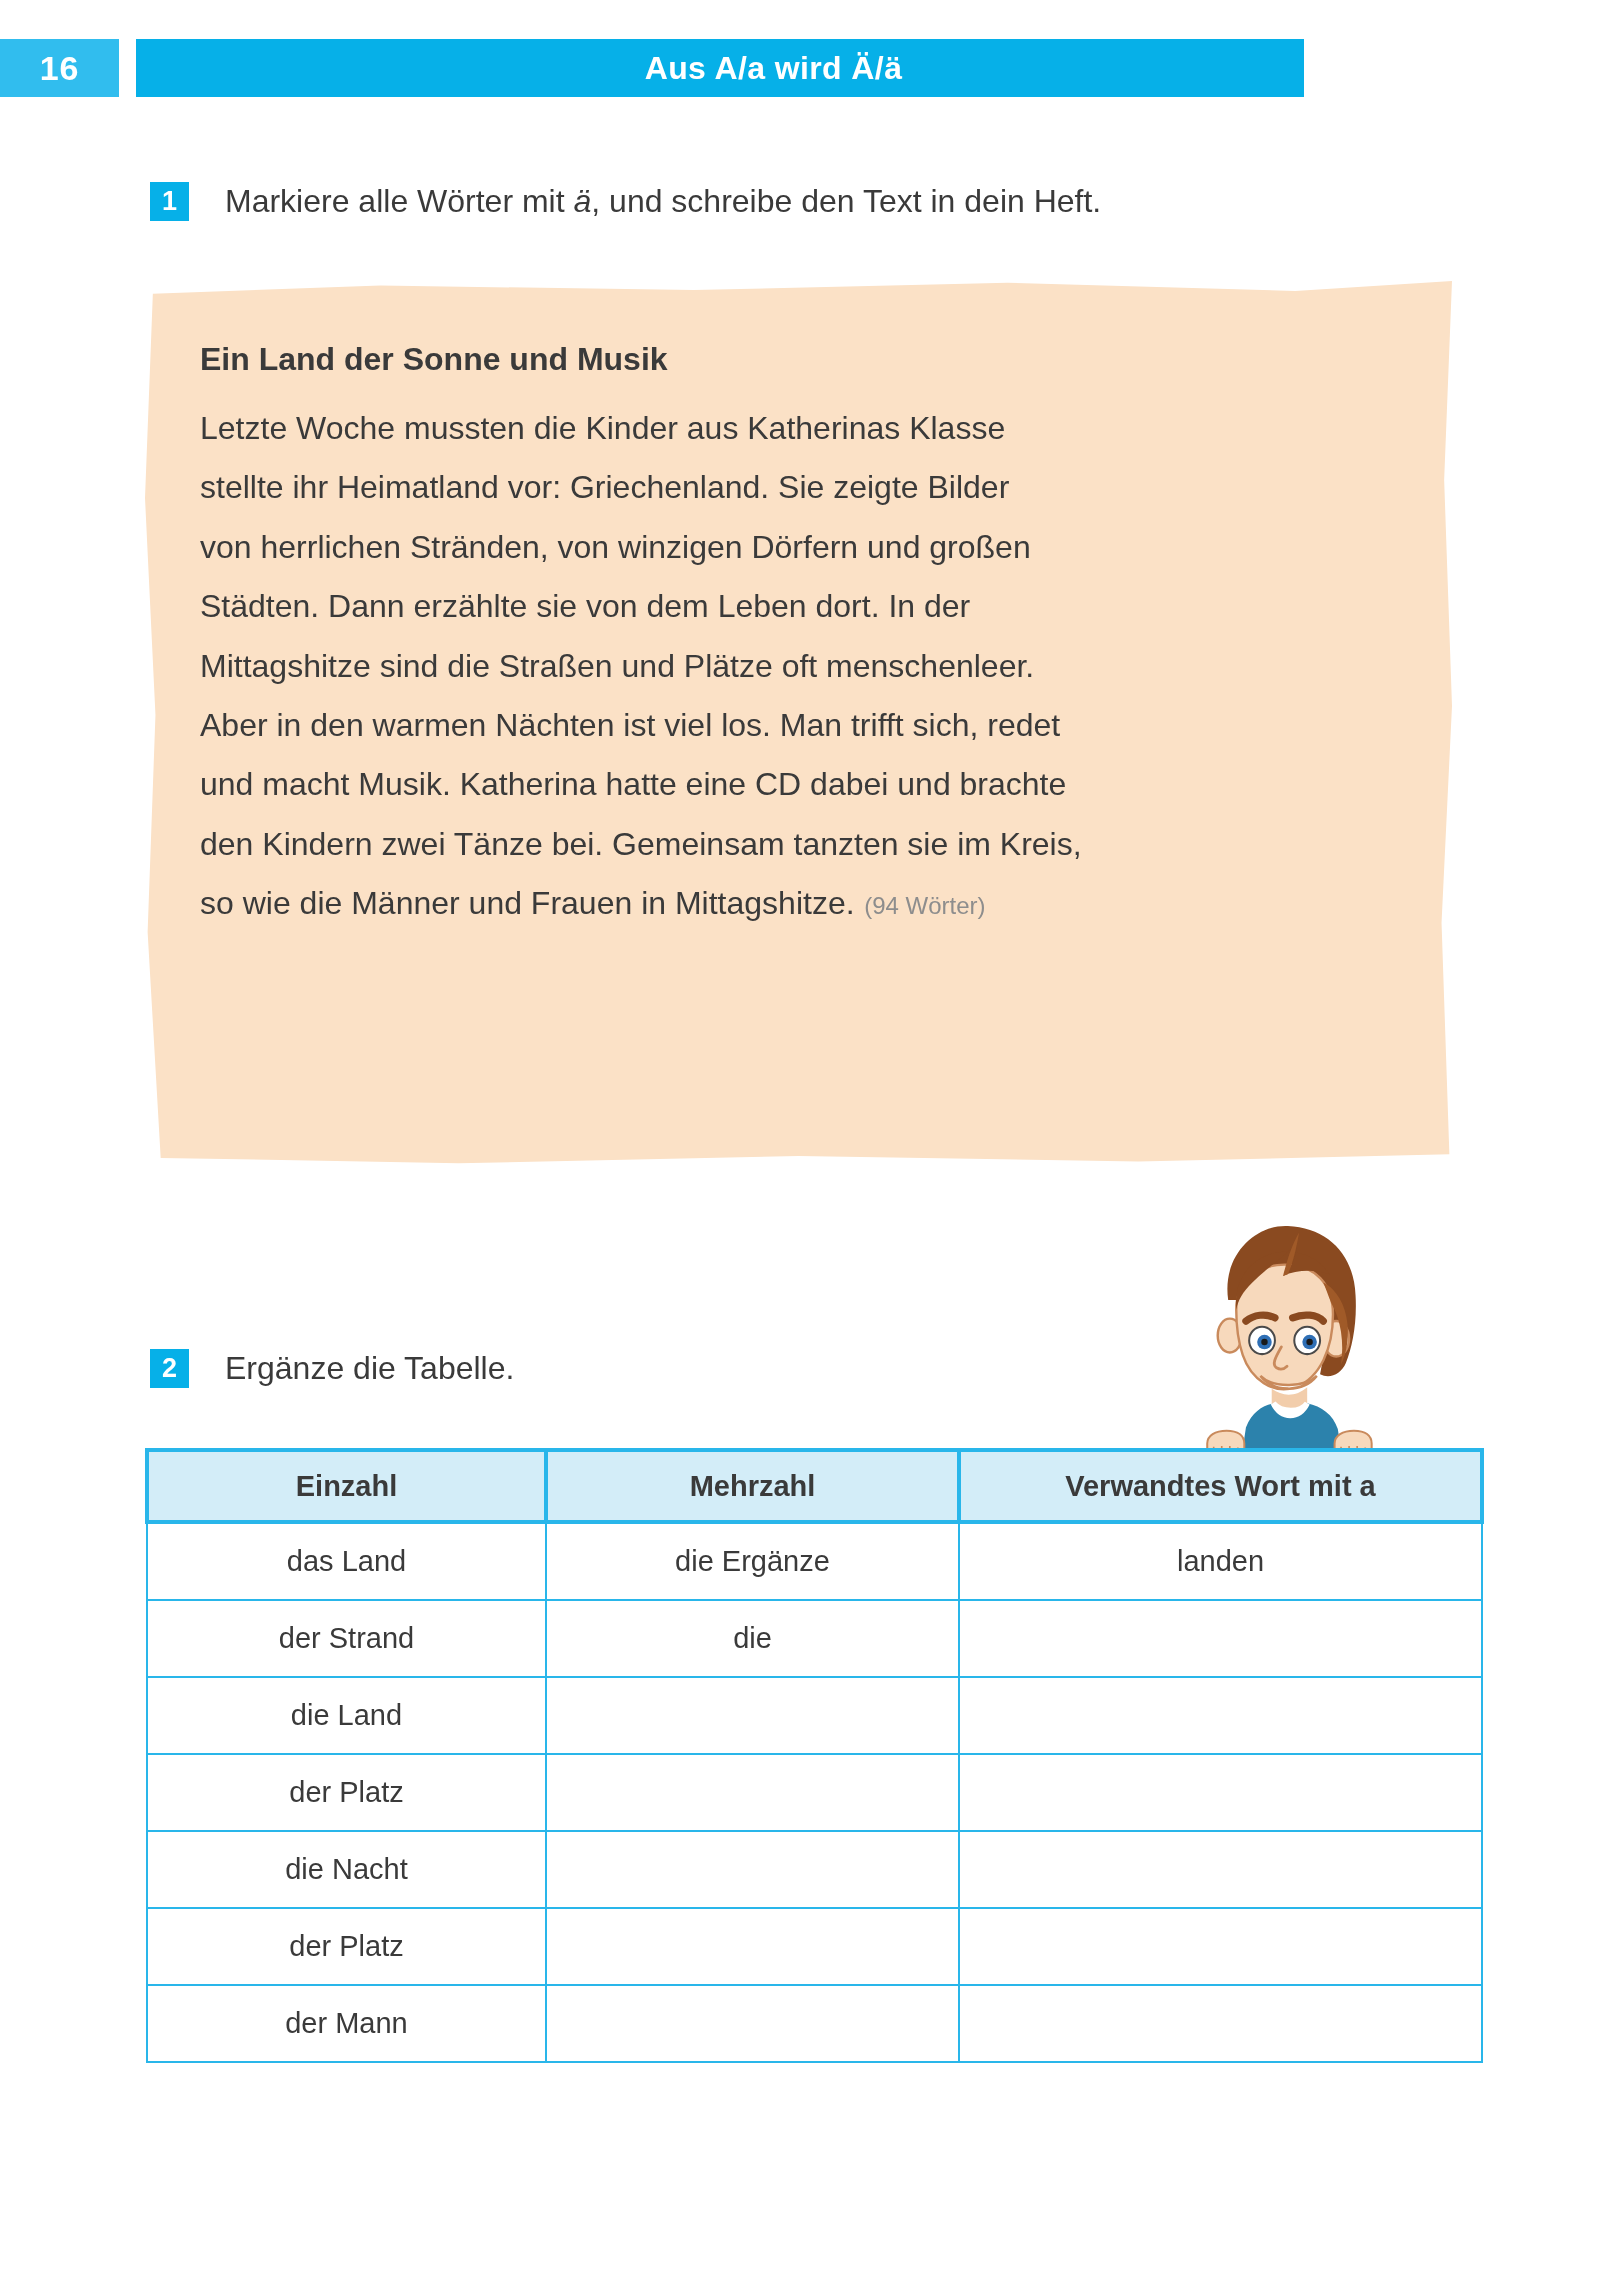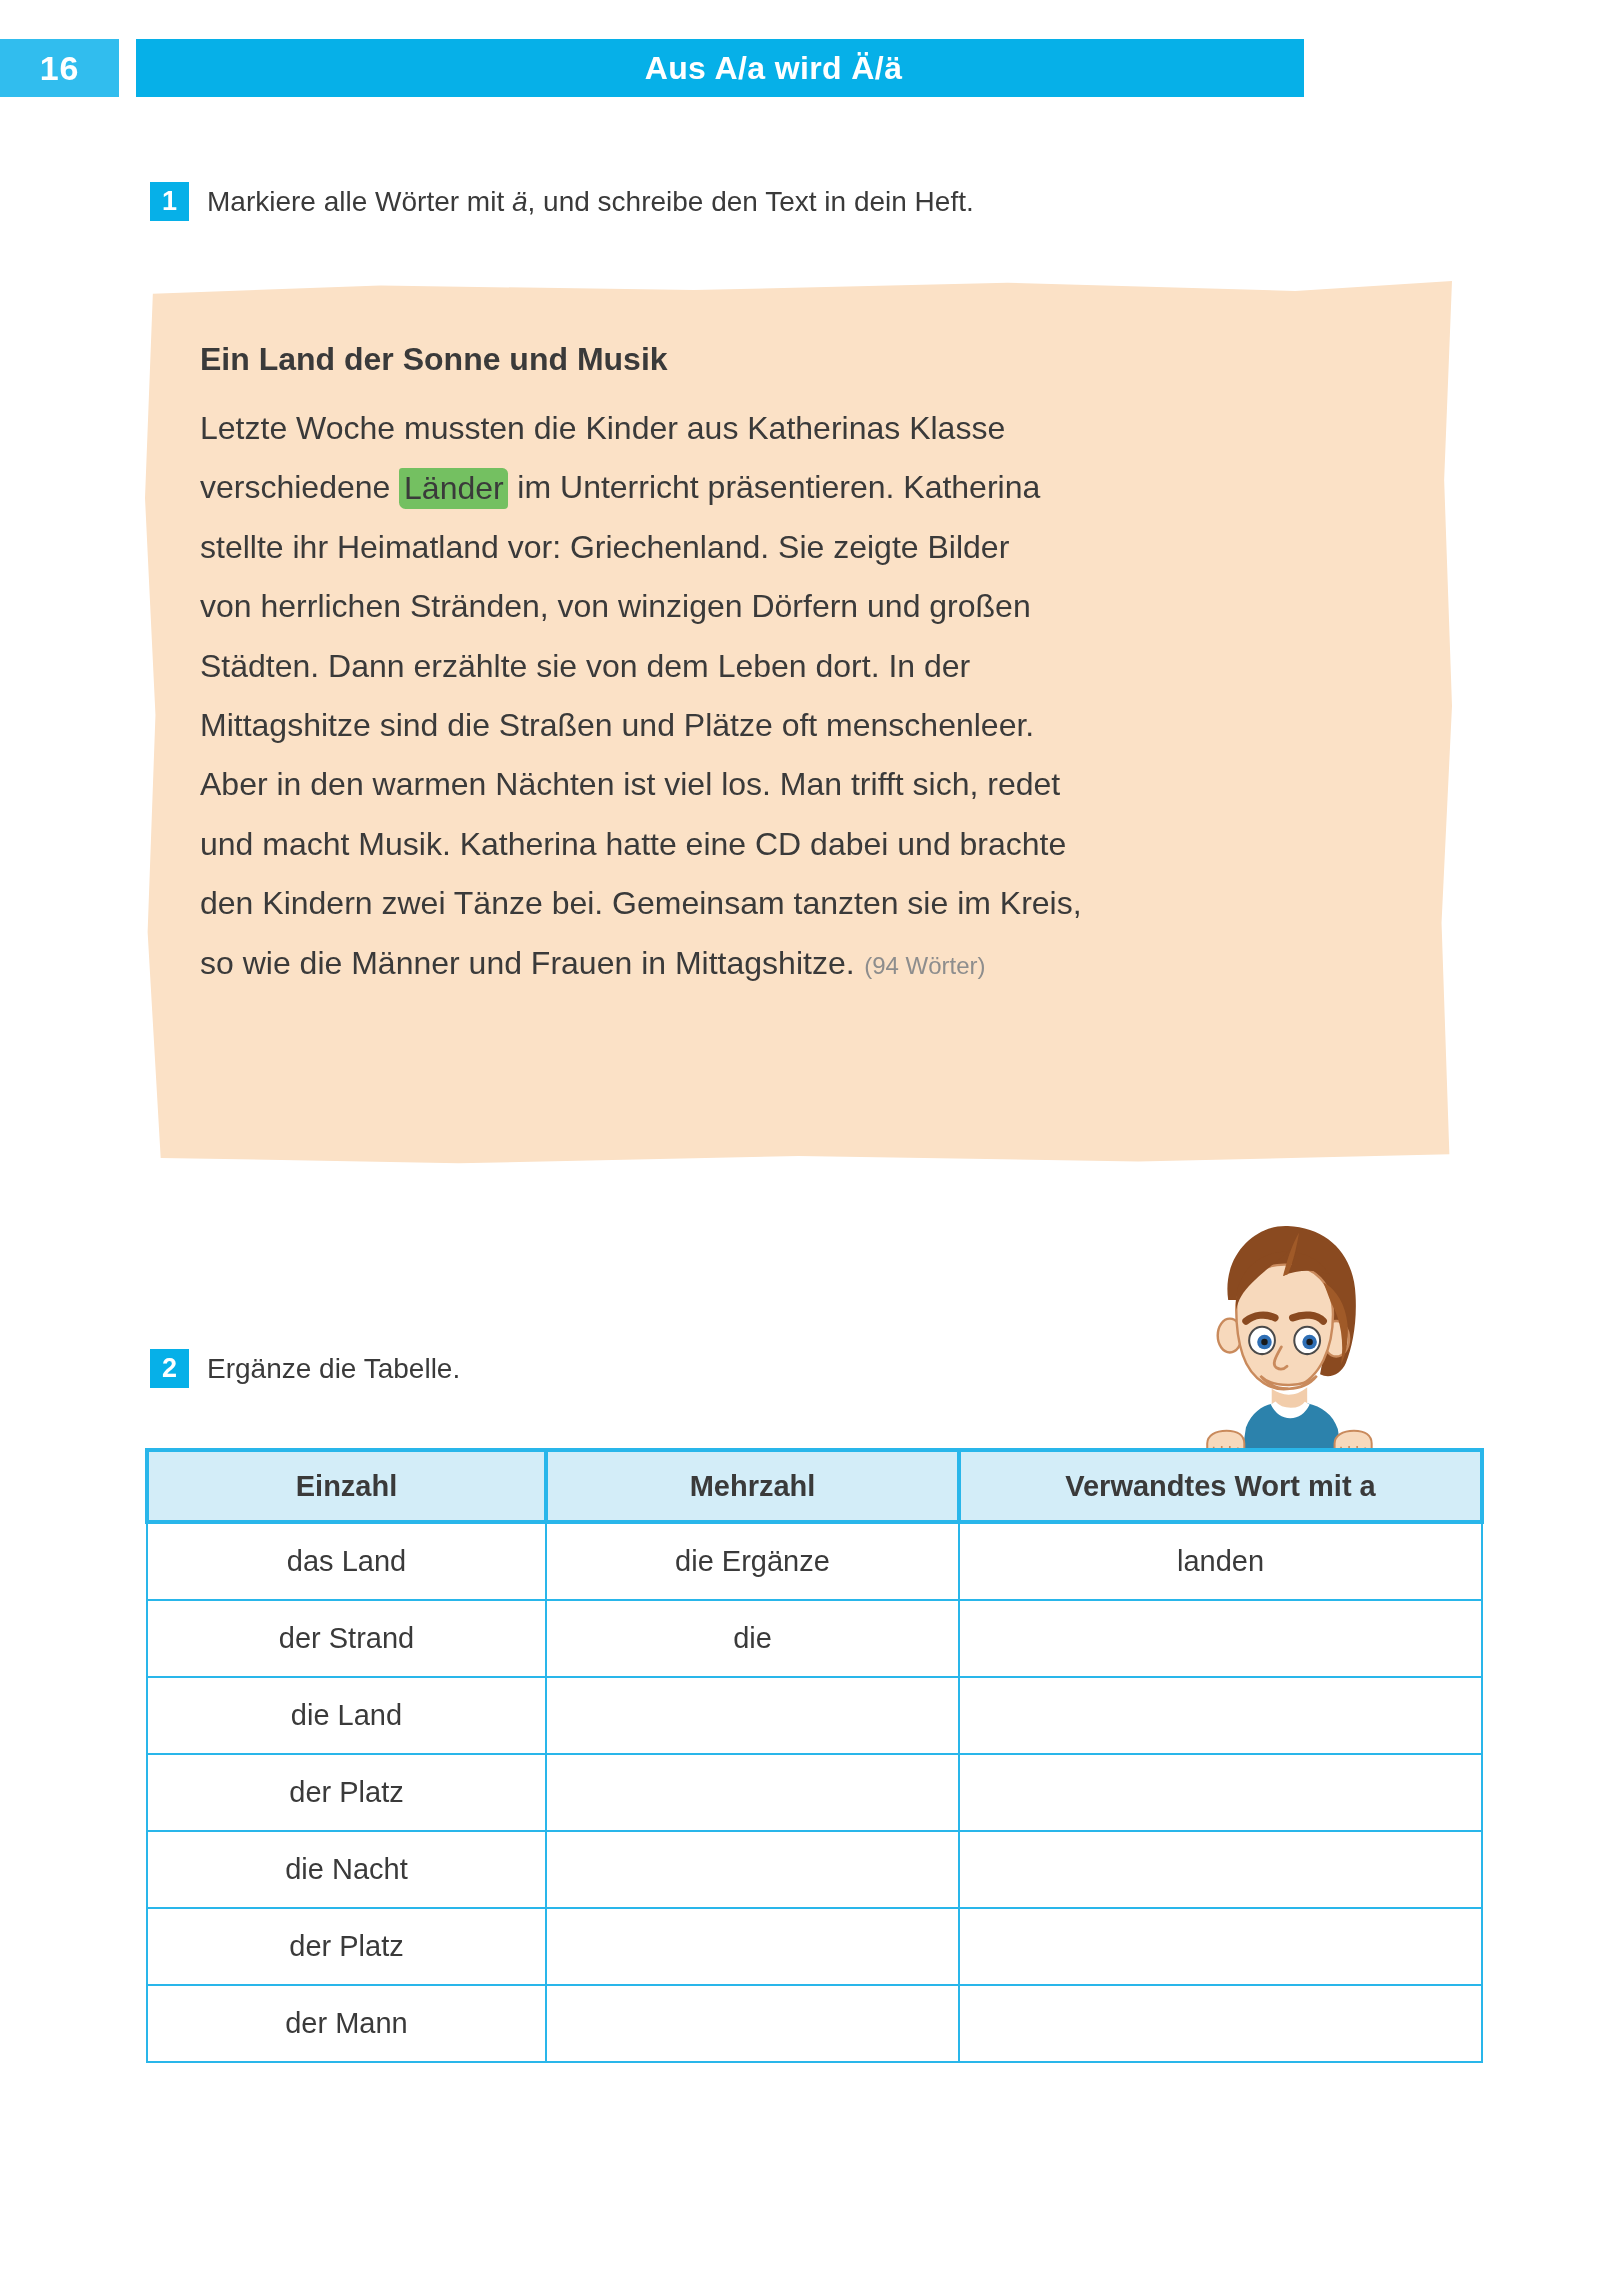--- a/index.html
+++ b/index.html
@@ -75,22 +75,22 @@
     background: #06b0e8;
     color: #ffffff;
     font-size: 27px;
     font-weight: bold;
     display: flex;
     align-items: center;
     justify-content: center;
     flex: 0 0 auto;
   }
   .ex-text {
-    font-size: 28px;
-    margin-left: 18px;
+    font-size: 32px;
+    margin-left: 36px;
     color: #3a3a3a;
     white-space: nowrap;
   }
   .ex-text i { font-style: italic; }
 
   #exercise-1-line { left: 150px; top: 182px; }
   #exercise-2-line { left: 150px; top: 1349px; }
 
   
   .passage-box {
@@ -196,21 +196,20 @@
   <div class="ex-badge">1</div>
   <div class="ex-text"><span>Markiere alle Wörter mit </span><i>ä</i><span>, und schreibe den Text in dein Heft.</span></div>
 </div>
 
 <div class="passage-box">
   <div class="passage-inner">
     <div class="passage-title">Ein Land der Sonne und Musik</div>
 
     <div class="passage-line">Letzte Woche mussten die Kinder aus Katherinas Klasse</div>
 
-    <div class="passage-line"><span>verschiedene </span><span class="hl">Länder</span><span> im Unterricht präsentieren. Katherina</span></div>
 
     <div class="passage-line">stellte ihr Heimatland vor: Griechenland. Sie zeigte Bilder</div>
     <div class="passage-line">von herrlichen Stränden, von winzigen Dörfern und großen</div>
     <div class="passage-line">Städten. Dann erzählte sie von dem Leben dort. In der</div>
     <div class="passage-line">Mittagshitze sind die Straßen und Plätze oft menschenleer.</div>
     <div class="passage-line">Aber in den warmen Nächten ist viel los. Man trifft sich, redet</div>
     <div class="passage-line">und macht Musik. Katherina hatte eine CD dabei und brachte</div>
     <div class="passage-line">den Kindern zwei Tänze bei. Gemeinsam tanzten sie im Kreis,</div>
 
     <div class="passage-line"><span>so wie die Männer und Frauen in Mittagshitze.</span><span class="wordcount">(94 Wörter)</span></div>

